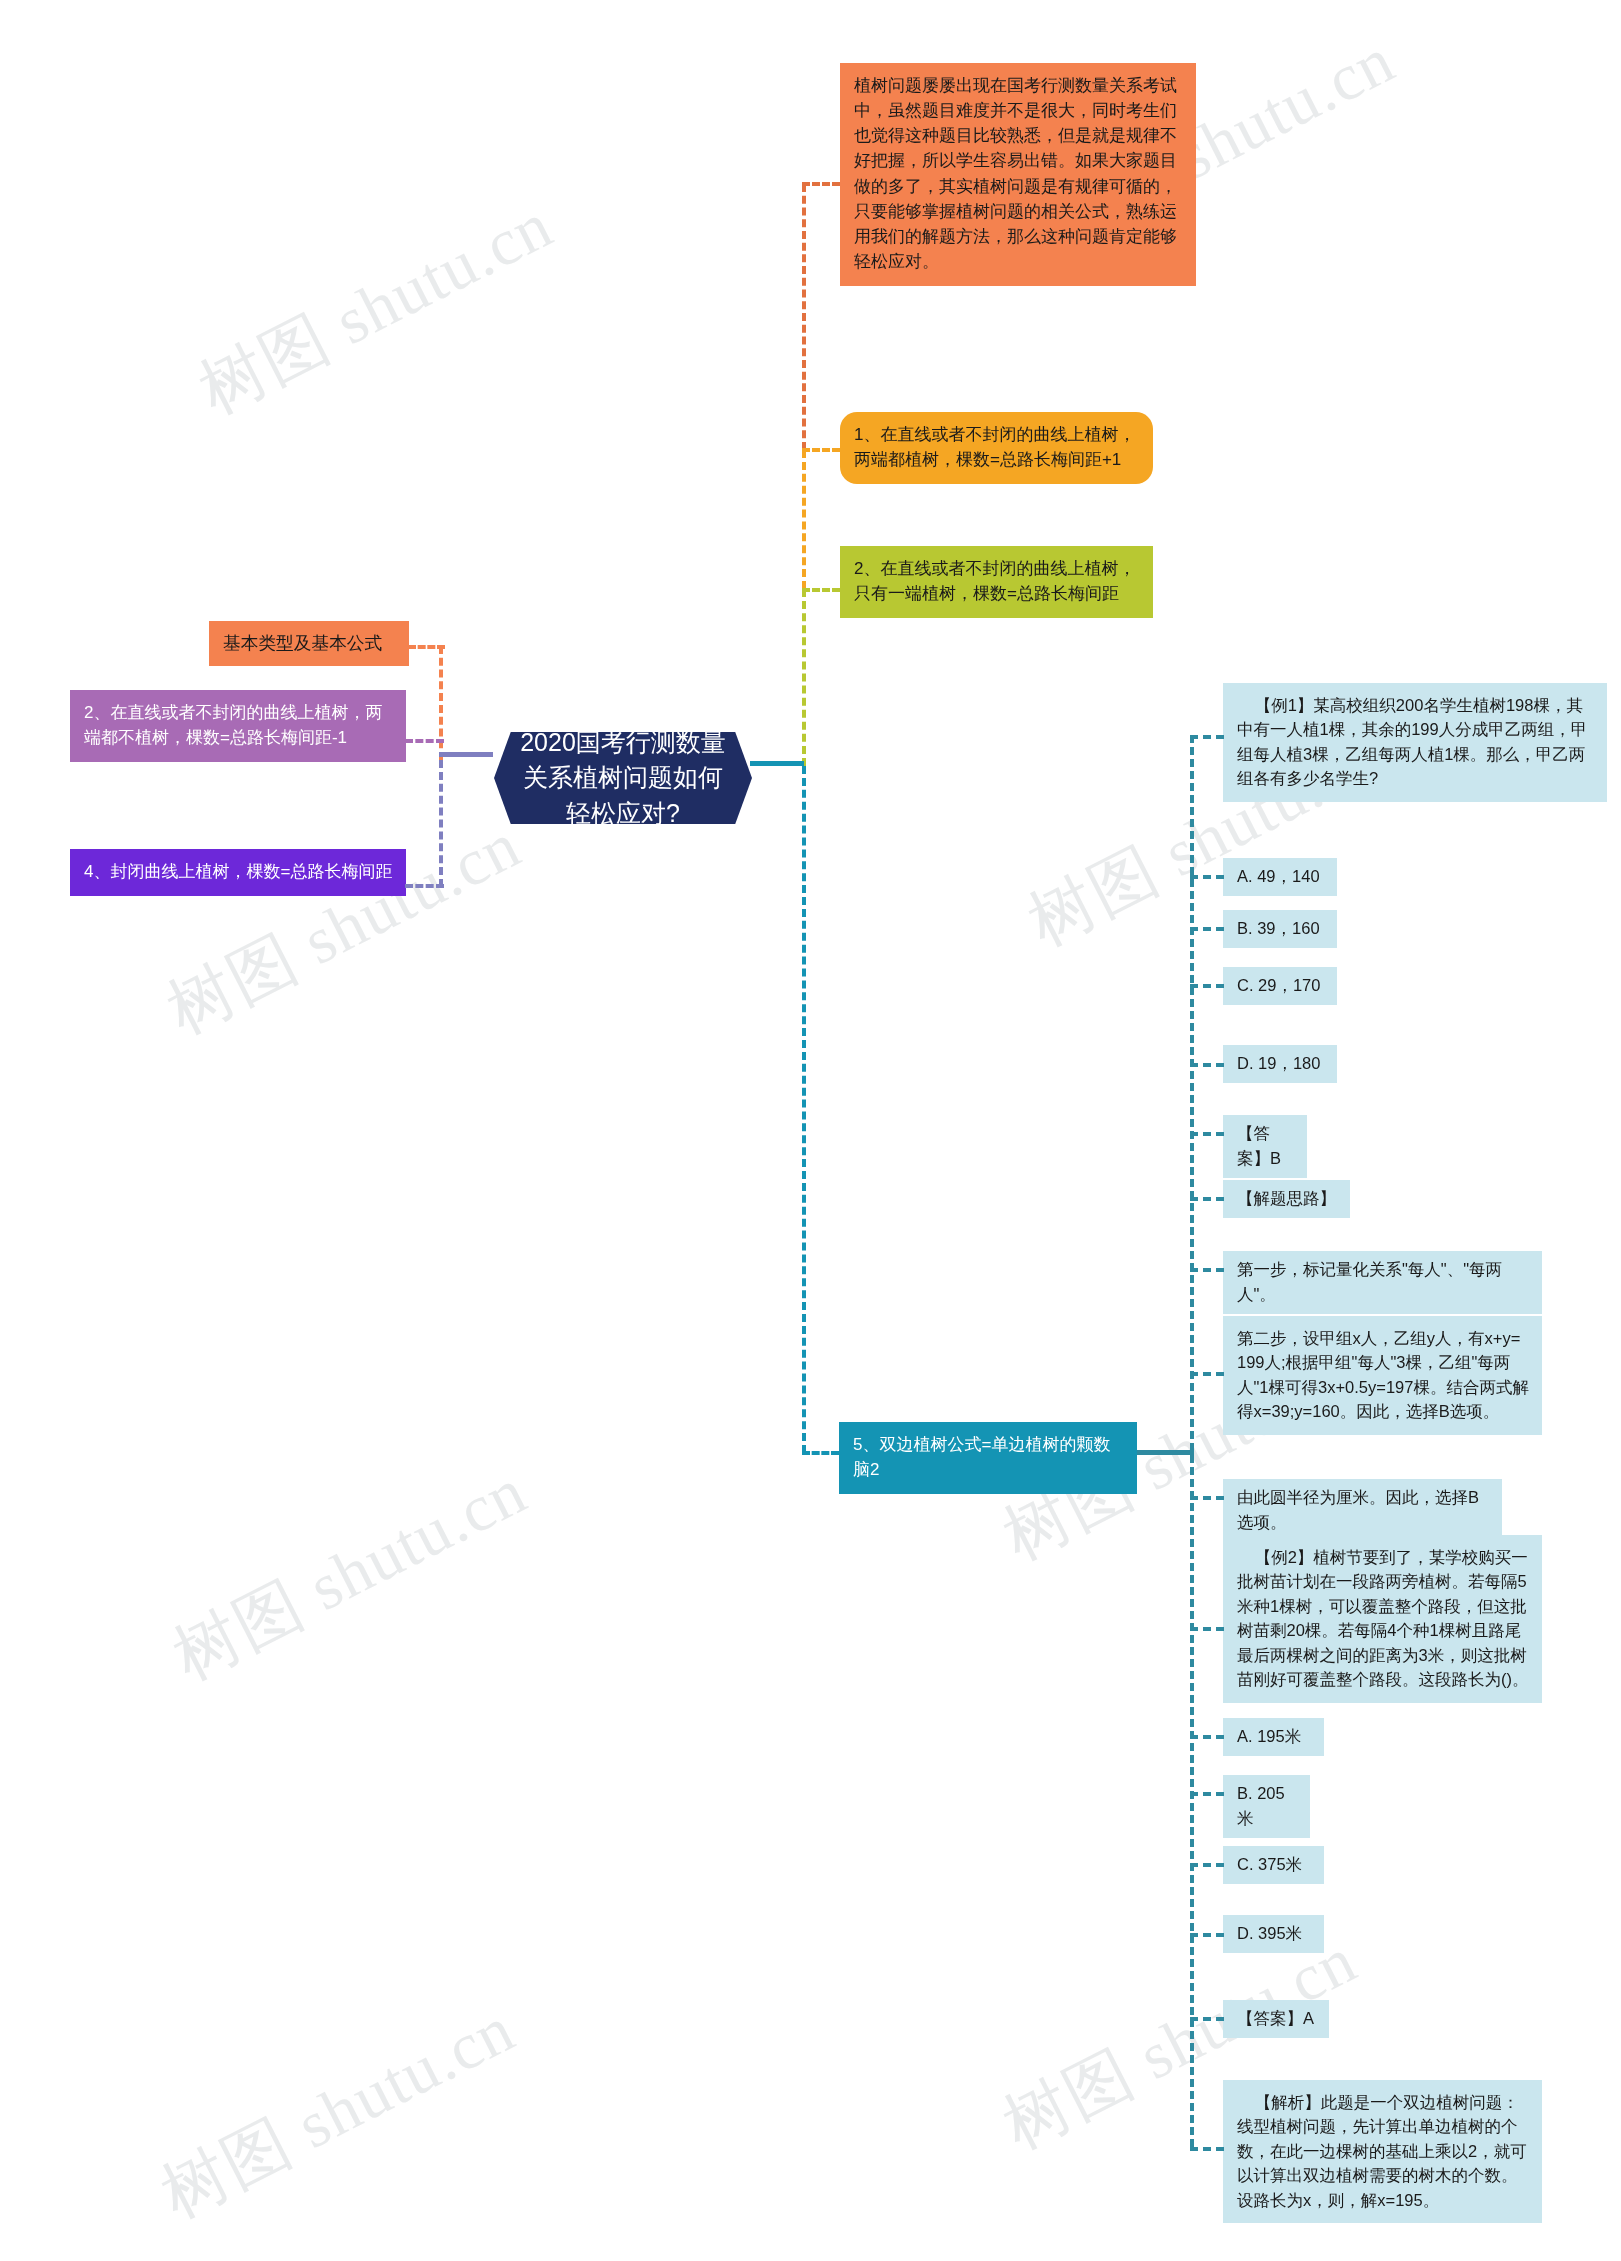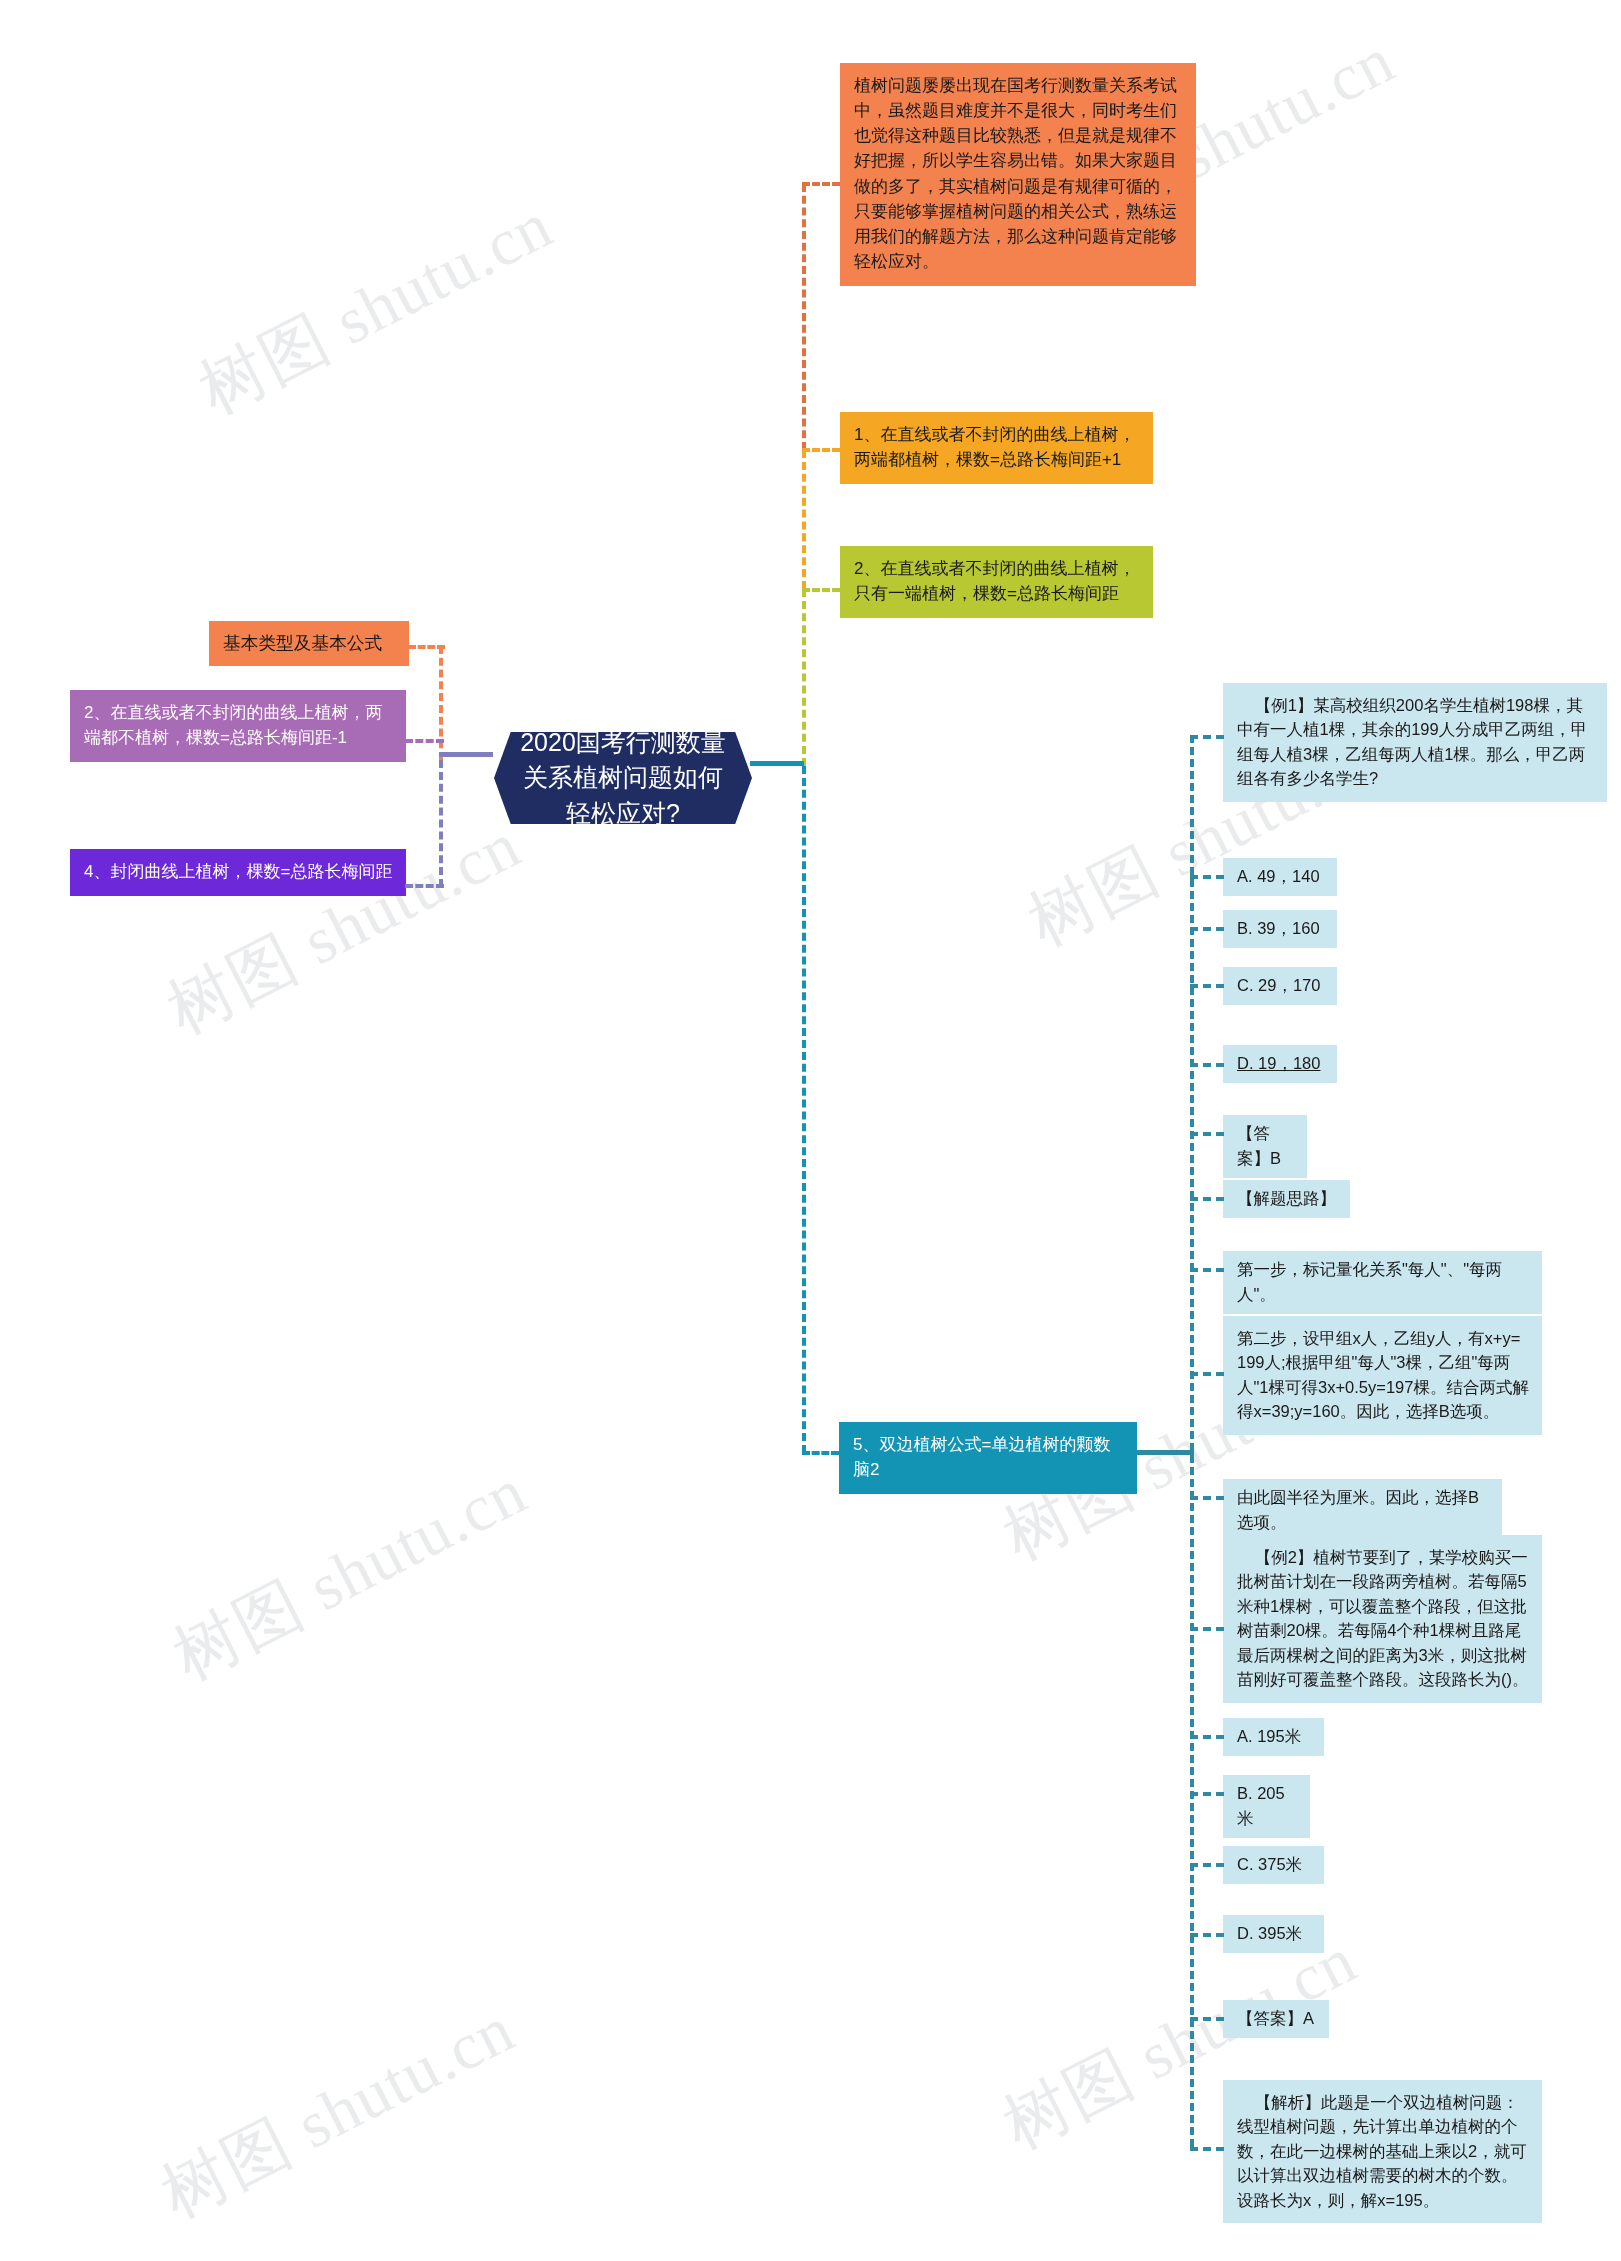--- a/index.html
+++ b/index.html
@@ -145,41 +145,41 @@
   <div class="conn-h" style="left:1190px; top:1792px; width:34px; border-color:#2E8AA0;"></div>
   <div class="conn-h" style="left:1190px; top:1863px; width:34px; border-color:#2E8AA0;"></div>
   <div class="conn-h" style="left:1190px; top:1933px; width:34px; border-color:#2E8AA0;"></div>
   <div class="conn-h" style="left:1190px; top:2017px; width:34px; border-color:#2E8AA0;"></div>
   <div class="conn-h" style="left:1190px; top:2147px; width:34px; border-color:#2E8AA0;"></div>
 
   <div class="root-node" style="left:494px; top:732px; width:258px; height:92px;">2020国考行测数量关系植树问题如何轻松应对?</div>
 
   <div class="node box box-orange" style="left:840px; top:63px; width:356px;">植树问题屡屡出现在国考行测数量关系考试中，虽然题目难度并不是很大，同时考生们也觉得这种题目比较熟悉，但是就是规律不好把握，所以学生容易出错。如果大家题目做的多了，其实植树问题是有规律可循的，只要能够掌握植树问题的相关公式，熟练运用我们的解题方法，那么这种问题肯定能够轻松应对。</div>
 
-  <div class="node box box-amber" style="left:840px; top:412px; width:313px;">1、在直线或者不封闭的曲线上植树，两端都植树，棵数=总路长梅间距+1</div>
+  <div class="node box box-amber" style="left:840px; top:412px; width:313px;border-radius:17px;">1、在直线或者不封闭的曲线上植树，两端都植树，棵数=总路长梅间距+1</div>
 
   <div class="node box box-olive" style="left:840px; top:546px; width:313px;">2、在直线或者不封闭的曲线上植树，只有一端植树，棵数=总路长梅间距</div>
 
   <div class="node box box-orange box-small" style="left:209px; top:621px; width:200px; padding:8.9px 11.4px 10px 14px; font-size:17.7px;">基本类型及基本公式</div>
 
   <div class="node box box-purple white-text" style="left:70px; top:690px; width:336px;">2、在直线或者不封闭的曲线上植树，两端都不植树，棵数=总路长梅间距-1</div>
 
   <div class="node box box-periwink white-text" style="left:70px; top:849px; width:336px;">4、封闭曲线上植树，棵数=总路长梅间距</div>
 
   <div class="node box box-teal white-text" style="left:839px; top:1422px; width:298px;">5、双边植树公式=单边植树的颗数脑2</div>
 
   <div class="node box box-lightblue" style="left:1223px; top:683px; width:384px; font-size:16.5px; text-indent:17.7px;">【例1】某高校组织200名学生植树198棵，其中有一人植1棵，其余的199人分成甲乙两组，甲组每人植3棵，乙组每两人植1棵。那么，甲乙两组各有多少名学生?</div>
 
   <div class="node box box-lightblue box-small" style="left:1223px; top:858px; width:114px;">A. 49，140</div>
 
   <div class="node box box-lightblue box-small" style="left:1223px; top:910px; width:114px;">B. 39，160</div>
 
   <div class="node box box-lightblue box-small" style="left:1223px; top:967px; width:114px;">C. 29，170</div>
 
-  <div class="node box box-lightblue box-small" style="left:1223px; top:1045px; width:114px;text-decoration:underline;">D. 19，180</div>
+  <div class="node box box-lightblue box-small" style="left:1223px; top:1045px; width:114px;">D. 19，180</div>
 
   <div class="node box box-lightblue box-small" style="left:1223px; top:1115px; width:84px;">【答案】B</div>
 
   <div class="node box box-lightblue box-small" style="left:1223px; top:1180px; width:127px;">【解题思路】</div>
 
   <div class="node box box-lightblue box-small" style="left:1223px; top:1251px; width:319px;">第一步，标记量化关系"每人"、"每两人"。</div>
 
   <div class="node box box-lightblue" style="left:1223px; top:1316px; width:319px; font-size:16.5px;">第二步，设甲组x人，乙组y人，有x+y=199人;根据甲组"每人"3棵，乙组"每两人"1棵可得3x+0.5y=197棵。结合两式解得x=39;y=160。因此，选择B选项。</div>
 
   <div class="node box box-lightblue box-small" style="left:1223px; top:1479px; width:279px;">由此圆半径为厘米。因此，选择B选项。</div>

